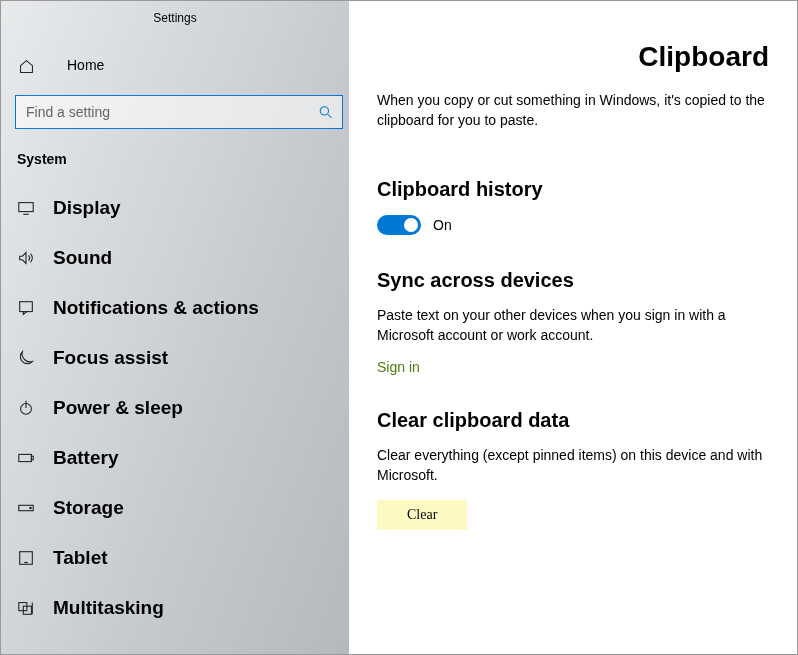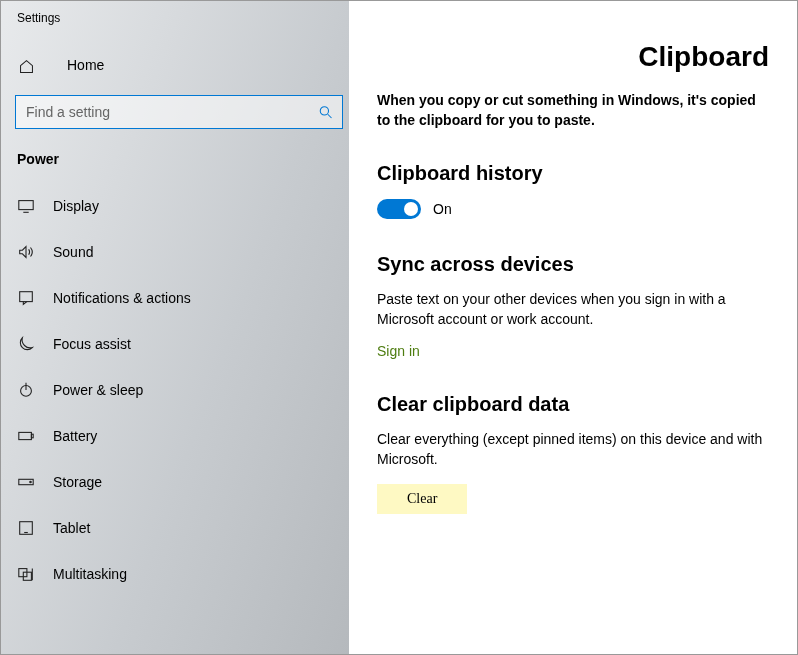--- a/index.html
+++ b/index.html
@@ -18,20 +18,21 @@
   .sidebar {
     width: 348px;
     background: linear-gradient(110deg, #e8eaec 0%, #c7cbcf 60%, #b5b9bd 100%);
     display: flex;
     flex-direction: column;
     padding: 0;
   }
   .sidebar-header {
     font-size: 12px;
     padding: 10px 16px 10px 16px;
+    text-align: center;
   }
   .home-row {
     display: flex;
     gap: 32px;
     padding: 14px 16px 14px 16px;
     margin-top: 8px;
     cursor: pointer;
   }
   .search-wrap {
     margin: 6px 6px 14px 14px;
@@ -60,21 +61,22 @@
     padding: 8px 16px 16px 16px;
     font-size: 14px;
   }
   .nav { overflow-y: auto; }
   .nav-item {
     display: flex;
     align-items: center;
     gap: 18px;
     padding: 14px 16px 14px 16px;
     cursor: pointer;
-    font-size: 14px;
+    font-size: 19px;
+    font-weight: bold;
   }
   .nav-item .icon, .home-row .icon {
     width: 18px;
     height: 18px;
     display: inline-flex;
     align-items: center;
     justify-content: center;
     color: #222;
   }
   .nav-item svg, .home-row svg, .search-icon svg { display: block; }
@@ -86,23 +88,22 @@
   }
   .page-title {
     font-size: 28px;
     font-weight: 600;
     margin: 0 0 18px 0;
     text-align: right;
   }
   .body-text {
     font-size: 14px;
     line-height: 1.4;
-    margin: 0 0 32px 0;
+    margin: 0 0 48px 0;
     max-width: 410px;
-    font-weight: bold;
   }
   .section-title {
     font-size: 20px;
     font-weight: 600;
     margin: 0 0 14px 0;
   }
   .section-text {
     font-size: 14px;
     line-height: 1.4;
     margin: 0 0 14px 0;
@@ -168,21 +169,21 @@
         <input class="search" type="text" placeholder="Find a setting" style="">
         <span class="search-icon">
           <svg width="15" height="15" viewBox="0 0 20 20" fill="none" stroke="#0078d4" stroke-width="1.4">
             <circle cx="8.5" cy="8.5" r="5.5"></circle>
               <line x1="13" y1="13" x2="18" y2="18"></line>
           </svg>
         </span>
       </div>
     </div>
 
-    <div class="category">Power</div>
+    <div class="category">System</div>
 
     <div class="nav">
       <div class="nav-item">
         <span class="icon">
           <svg width="18" height="18" viewBox="0 0 20 20" fill="none" stroke="currentColor" stroke-width="1.2">
               <rect x="2" y="4" width="16" height="10"></rect>
               <line x1="7" y1="17" x2="13" y2="17"></line>
             </svg>
         </span>
         <span>Display</span>

